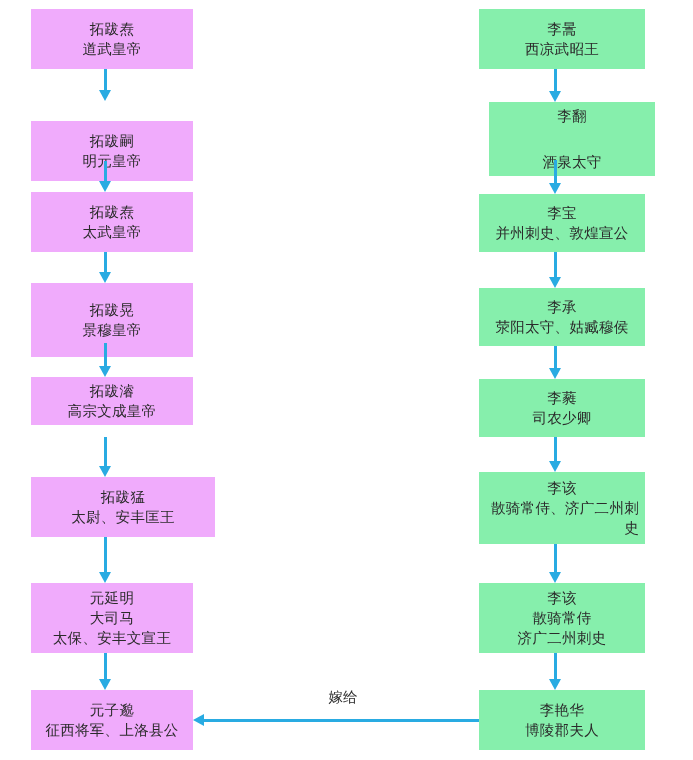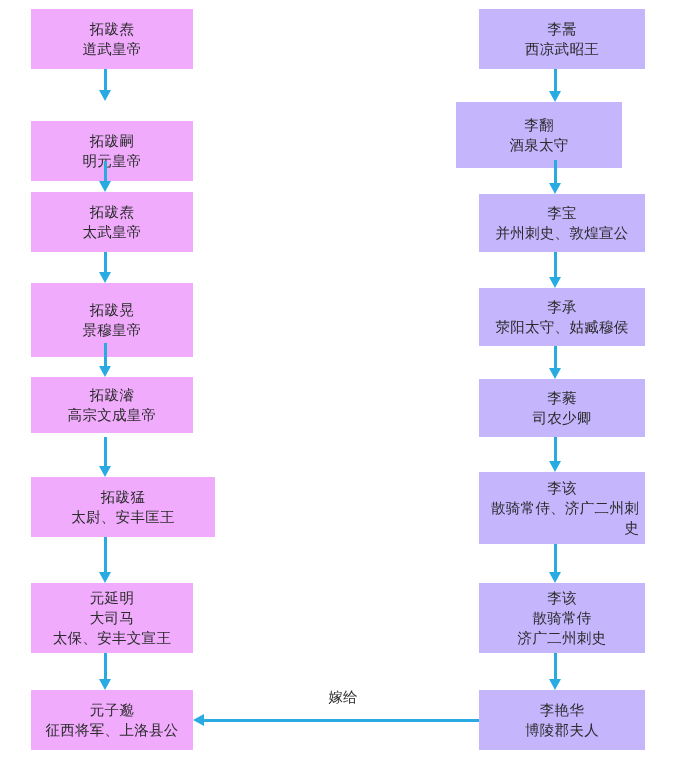--- a/index.html
+++ b/index.html
@@ -30,21 +30,21 @@
     font-size: 14.5px;
     line-height: 20px;
     color: #2b2b2b;
     letter-spacing: 0.3px;
     padding: 4px 6px;
   }
   .node.gray {
     background: #f0abfc;
   }
   .node.yellow {
-    background: #c4b5fd;
+    background: #86efac;
   }
   .node .line {
     display: block;
     white-space: nowrap;
   }
   .node .line.wrap {
     white-space: normal;
     text-align: right;
   }
 
@@ -115,42 +115,42 @@
       <span class="line">明元皇帝</span>
     </div>
     <div class="node gray" style="left: 31px; top: 192px; width: 162px; height: 60px;">
       <span class="line">拓跋焘</span>
       <span class="line">太武皇帝</span>
     </div>
     <div class="node gray" style="left: 31px; top: 283px; width: 162px; height: 74px;">
       <span class="line">拓跋晃</span>
       <span class="line">景穆皇帝</span>
     </div>
-    <div class="node gray" style="left: 31px; top: 377px; width: 162px; height: 56px;">
+    <div class="node gray" style="left: 31px; top: 377px; width: 162px; height: 48px;">
       <span class="line">拓跋濬</span>
       <span class="line">高宗文成皇帝</span>
     </div>
     <div class="node gray" style="left: 31px; top: 477px; width: 184px; height: 60px;">
       <span class="line">拓跋猛</span>
       <span class="line">太尉、安丰匡王</span>
     </div>
     <div class="node gray" style="left: 31px; top: 583px; width: 162px; height: 70px;">
       <span class="line">元延明</span>
       <span class="line">大司马</span>
       <span class="line">太保、安丰文宣王</span>
     </div>
     <div class="node gray" style="left: 31px; top: 690px; width: 162px; height: 60px;">
       <span class="line">元子邈</span>
       <span class="line">征西将军、上洛县公</span>
     </div>
     <div class="node yellow" style="left: 479px; top: 9px; width: 166px; height: 60px;">
       <span class="line">李暠</span>
       <span class="line">西凉武昭王</span>
     </div>
-    <div class="node yellow" style="left: 456px; top: 102px; width: 166px; height: 66px;">
+    <div class="node yellow" style="left: 489px; top: 102px; width: 166px; height: 74px; justify-content: space-between;">
       <span class="line">李翻</span>
       <span class="line">酒泉太守</span>
     </div>
     <div class="node yellow" style="left: 479px; top: 194px; width: 166px; height: 58px;">
       <span class="line">李宝</span>
       <span class="line">并州刺史、敦煌宣公</span>
     </div>
     <div class="node yellow" style="left: 479px; top: 288px; width: 166px; height: 58px;">
       <span class="line">李承</span>
       <span class="line">荥阳太守、姑臧穆侯</span>

